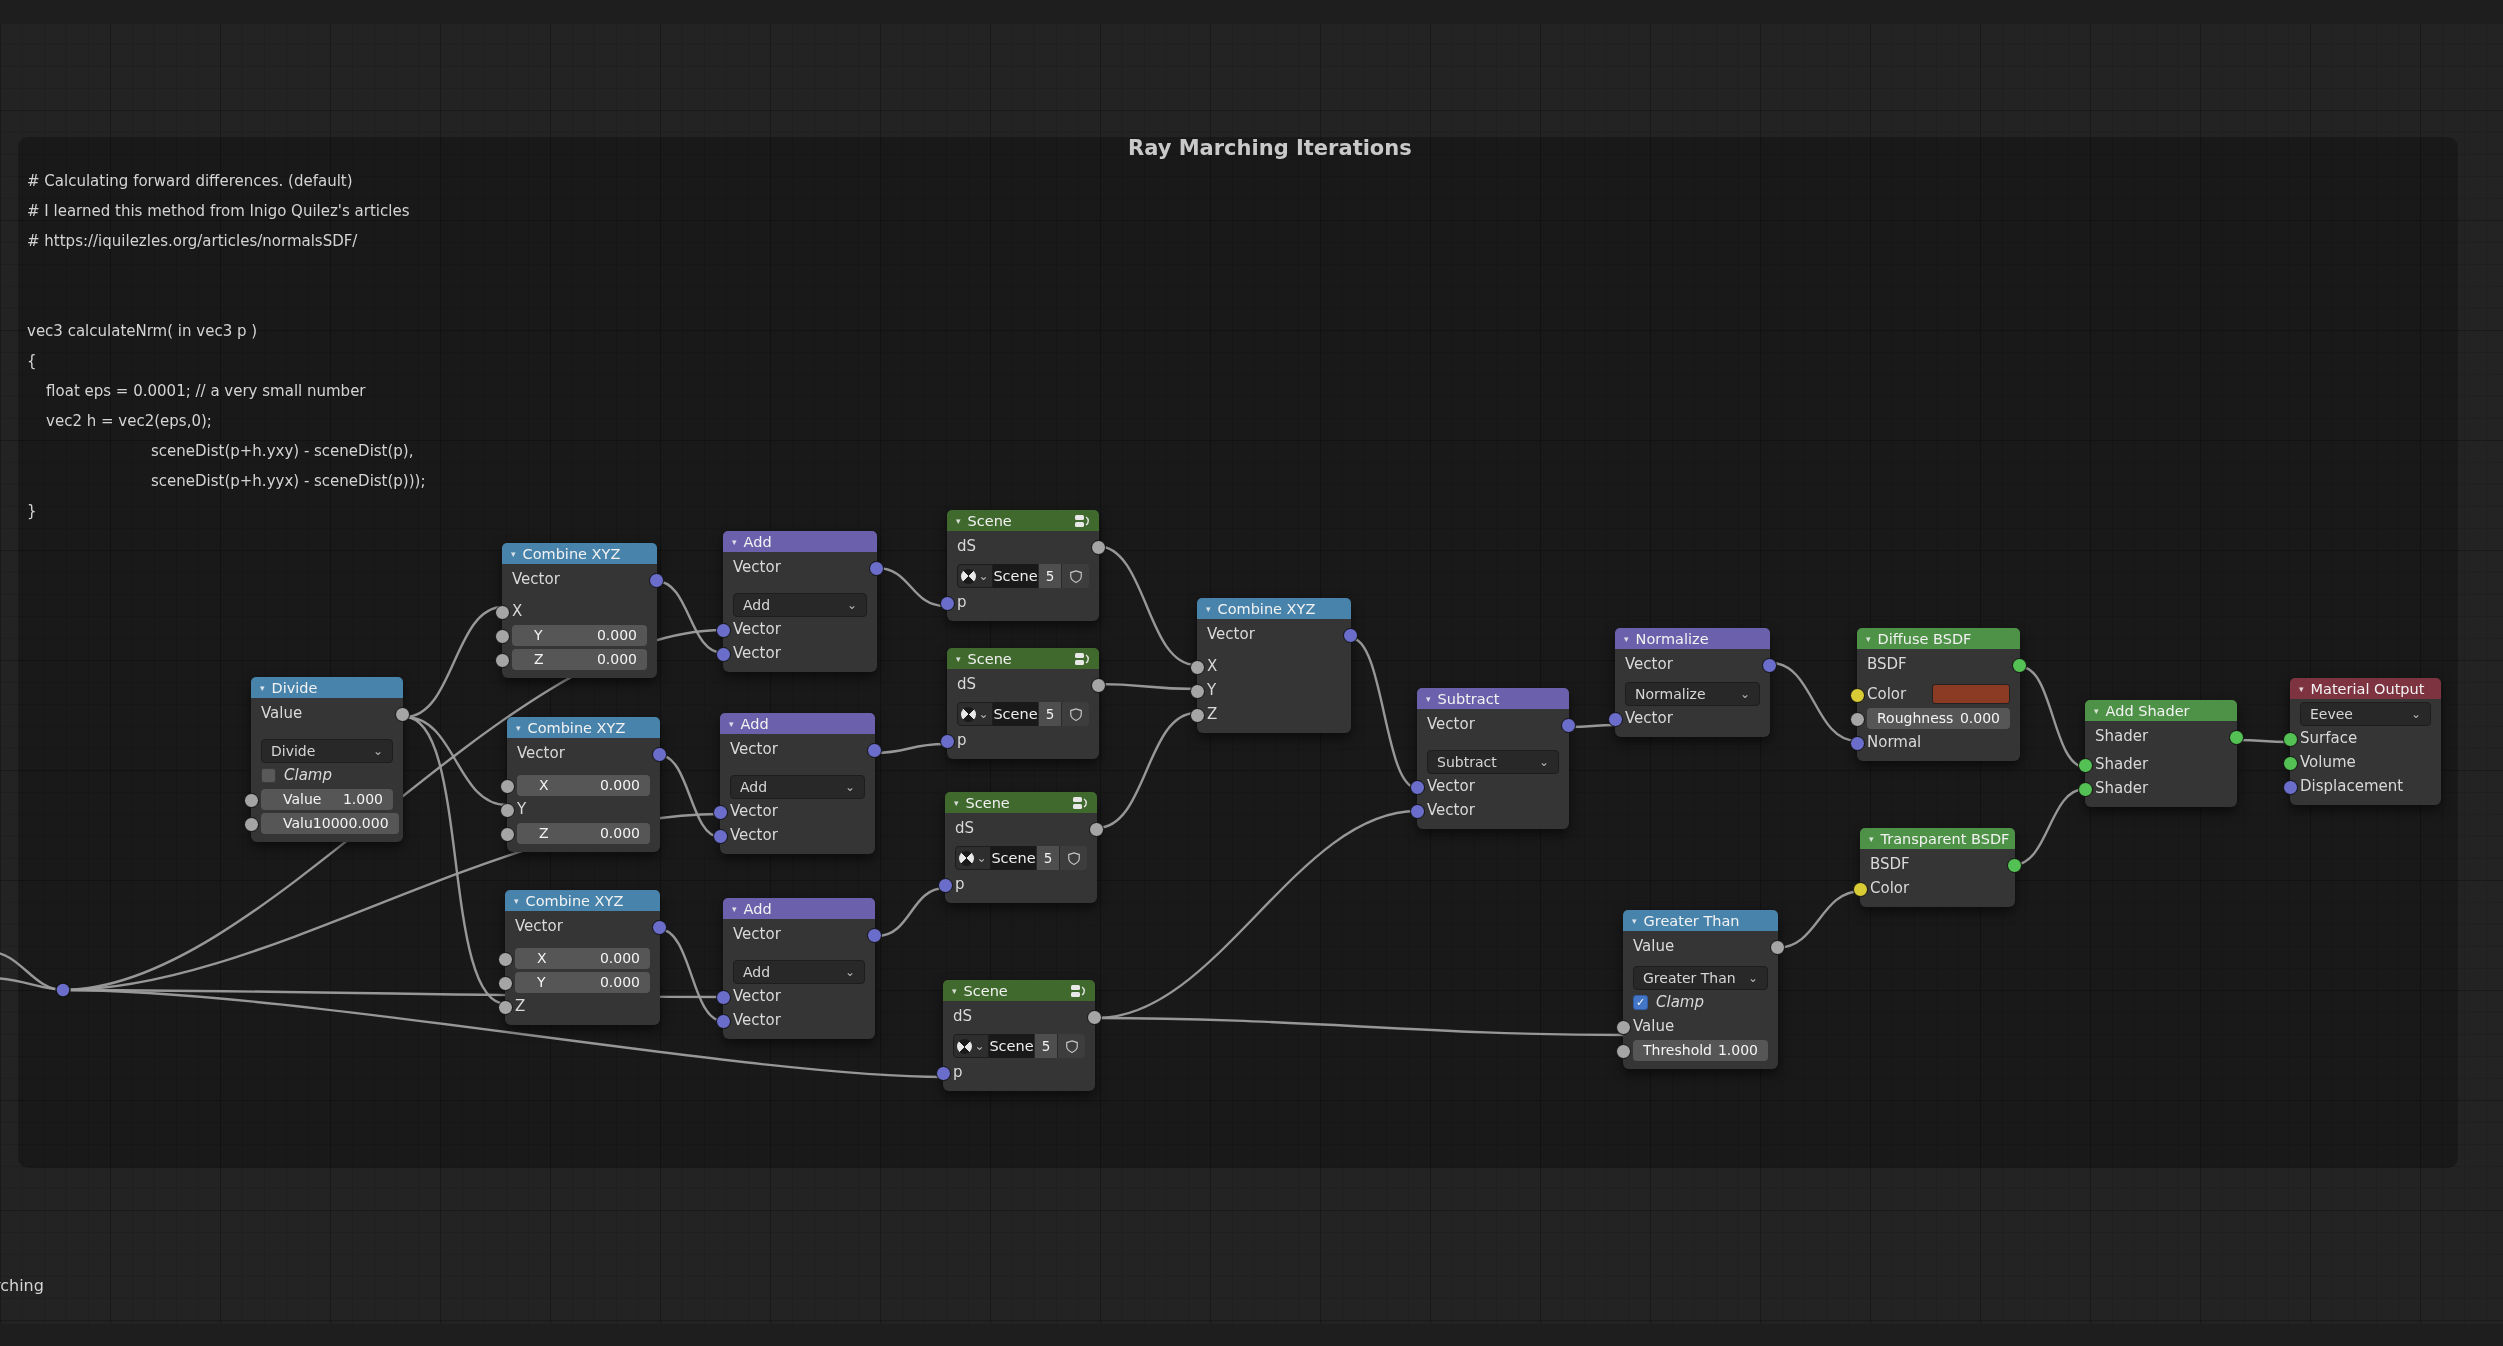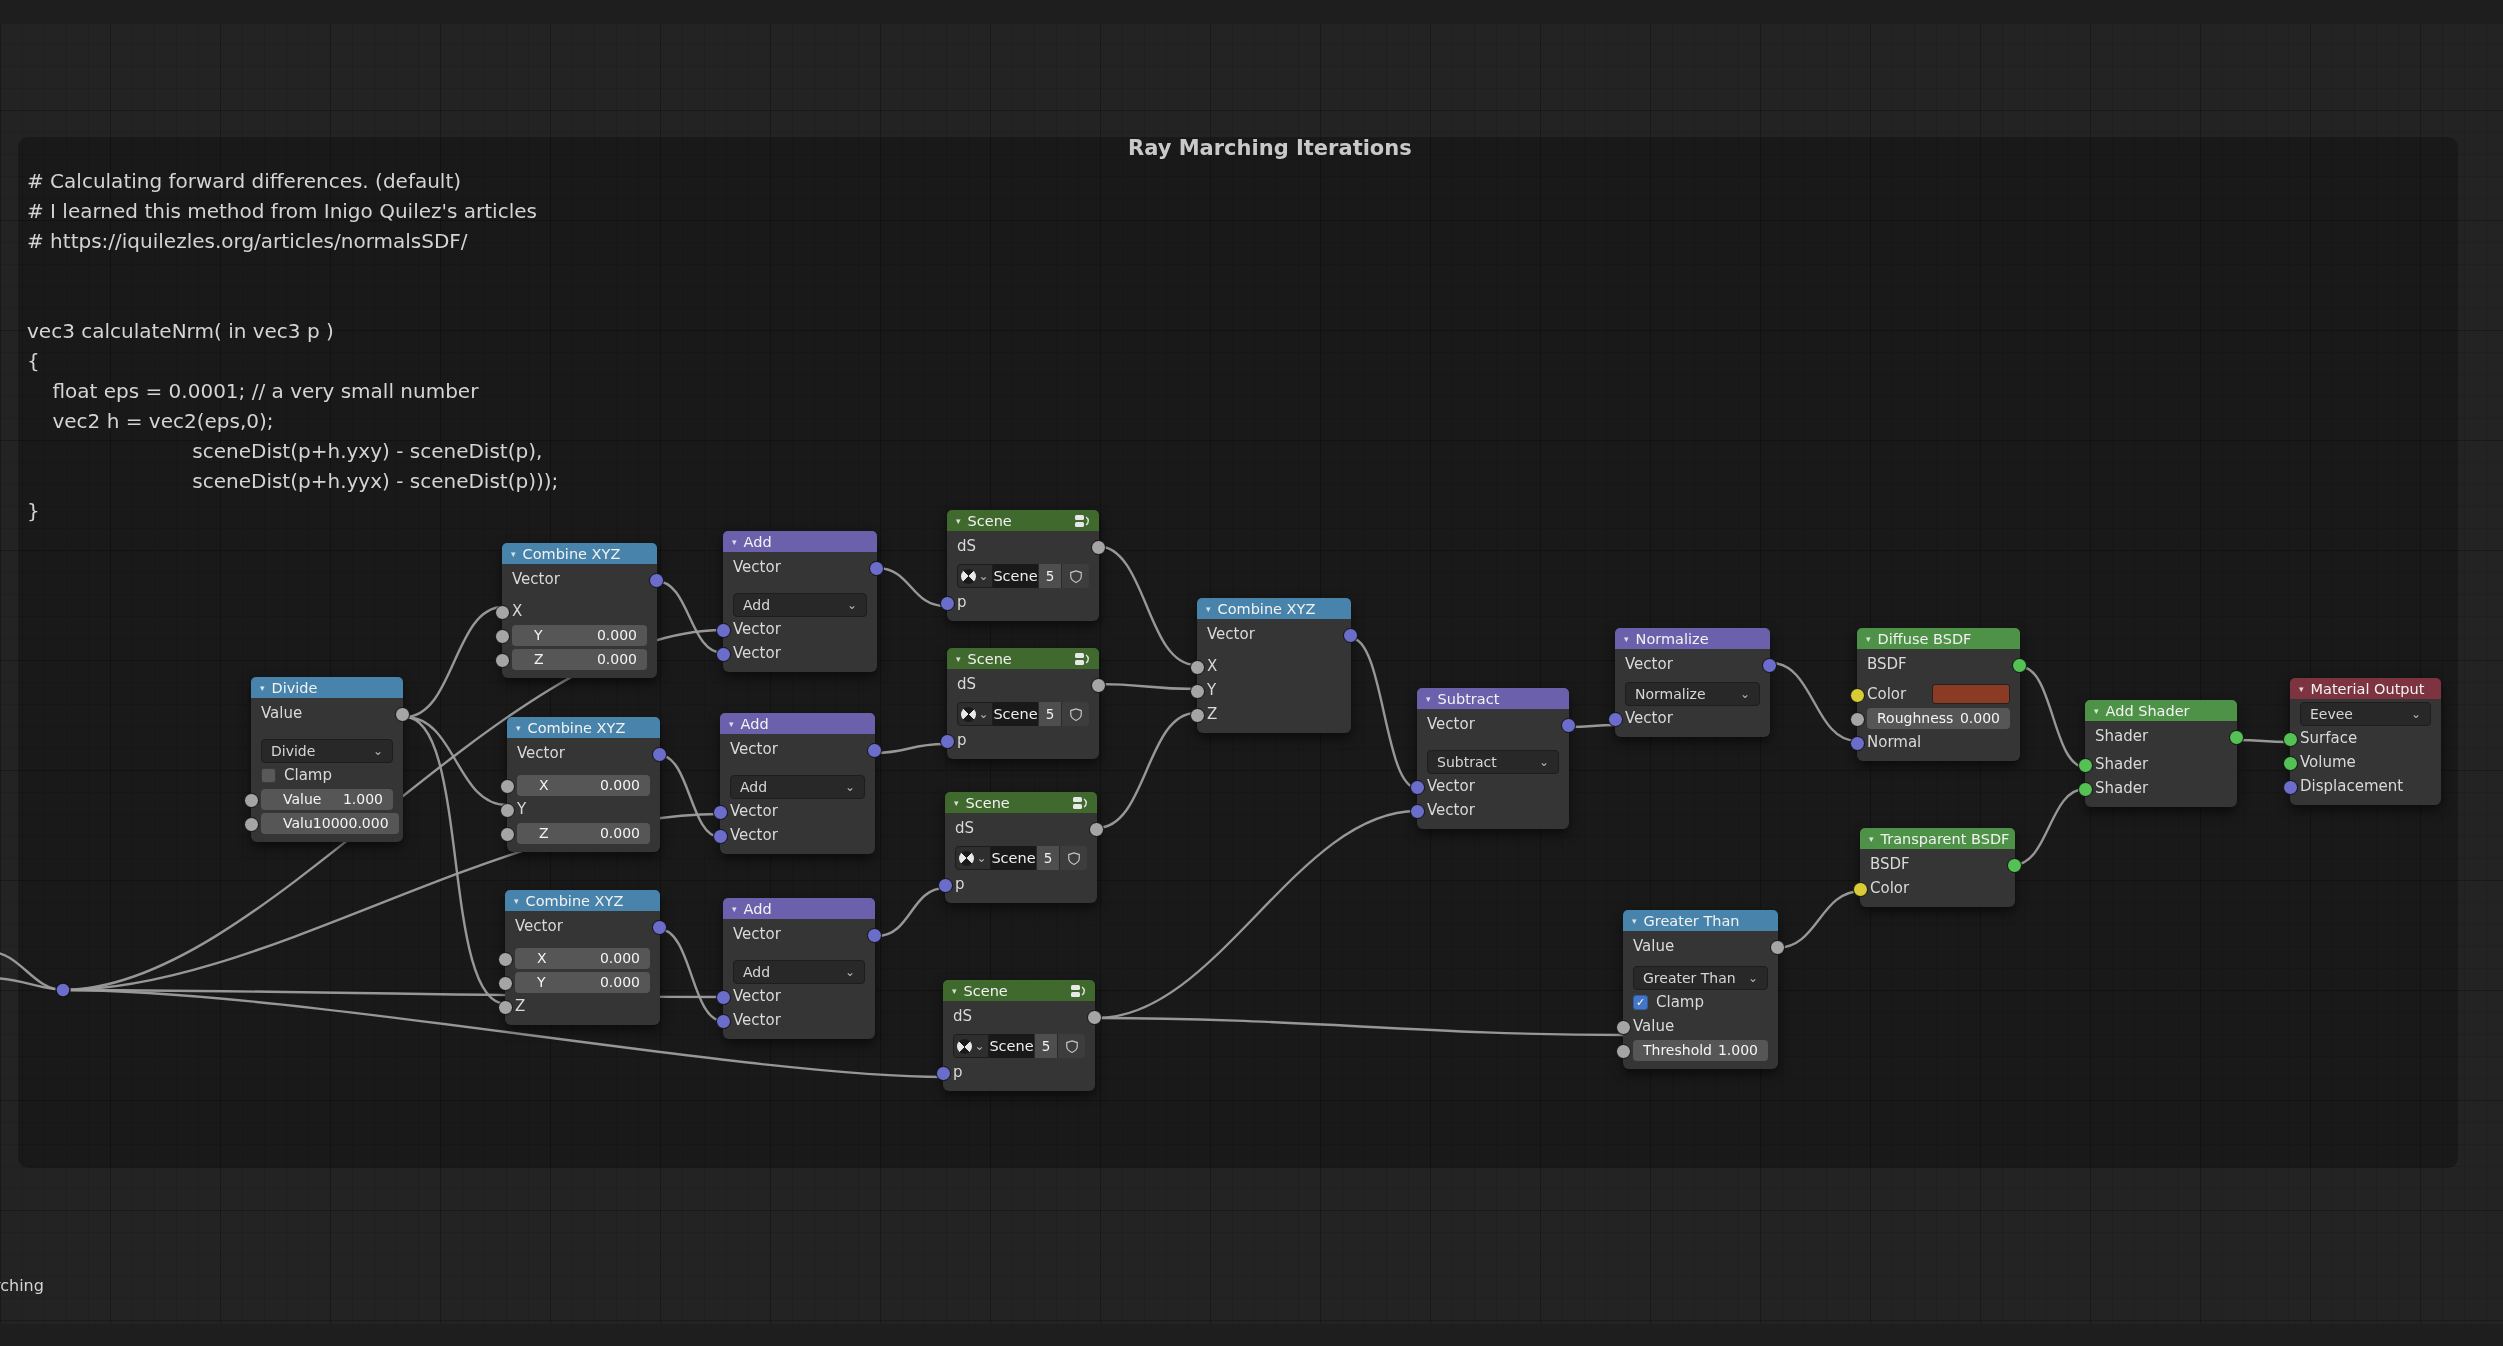--- a/index.html
+++ b/index.html
@@ -9,21 +9,21 @@
     background-image:
       repeating-linear-gradient(to right, rgba(0,0,0,.18) 0 1px, transparent 1px 110px),
       repeating-linear-gradient(to bottom, rgba(0,0,0,.18) 0 1px, transparent 1px 110px),
       repeating-linear-gradient(to right, rgba(0,0,0,.10) 0 1px, transparent 1px 22px),
       repeating-linear-gradient(to bottom, rgba(0,0,0,.10) 0 1px, transparent 1px 22px);}
   .topstrip{position:absolute;left:0;top:0;width:100%;height:24px;background:#1e1e1e;z-index:0;}
   .bottomstrip{position:absolute;left:0;top:1324px;width:100%;height:22px;background:#1e1e1e;z-index:0;}
   .frame{position:absolute;left:18px;top:137px;width:2440px;height:1031px;
          background:rgba(0,0,0,.27);border-radius:10px;z-index:0;}
   .frame-title{position:absolute;left:1128px;top:136px;font-size:21px;color:#c9c9c9;z-index:1;font-weight:bold;}
-  .codeblock{position:absolute;left:27px;top:166px;z-index:1;color:#d4d4d4;font-size:20px;}
+  .codeblock{position:absolute;left:27px;top:166px;z-index:1;color:#d4d4d4;font-size:15px;}
   .codeline{height:30px;line-height:30px;white-space:pre;}
   .partial-label{position:absolute;left:-6px;top:1276px;font-size:16px;color:#d5d5d5;z-index:1;}
 
   svg.links{position:absolute;left:0;top:0;z-index:1;pointer-events:none;}
   svg.links path{fill:none;stroke:#9e9e9e;stroke-width:2.4px;opacity:.95;}
 
   .node{position:absolute;background:#353535;border-radius:6px;z-index:2;
         box-shadow:0 5px 12px rgba(0,0,0,.55);font-size:15px;color:#d9d9d9;}
   .nhead{height:21px;display:flex;align-items:center;gap:7px;padding:0 9px;
          border-radius:5px 5px 0 0;color:#f2f2f2;font-size:14.5px;white-space:nowrap;}
@@ -37,21 +37,21 @@
   .sock{position:absolute;width:13px;height:13px;border-radius:50%;border:1px solid #101010;top:5.5px;}
   .sock.l{left:-7px;} .sock.r{right:-7px;}
   .s-gray{background:#a5a5a5;} .s-vec{background:#6a6dc9;} .s-shader{background:#54c154;} .s-col{background:#d9cb35;}
   .dropdown{flex:1;height:22px;background:#282828;border:1px solid #1d1d1d;border-radius:4px;
             display:flex;align-items:center;justify-content:space-between;padding:0 9px;
             color:#d6d6d6;font-size:14px;}
   .chev{font-size:12px;color:#b5b5b5;line-height:10px;}
   .nfield{flex:1;height:21px;background:#565656;border-radius:4px;display:flex;align-items:center;
           justify-content:space-between;padding:0 10px;font-size:14px;color:#f4f4f4;}
   .nfield .fl{padding-left:12px;}
-  .checkrow{gap:8px;}
+  .checkrow{gap:8px;font-style:italic;}
   .cbox{width:15px;height:15px;border-radius:3px;background:#595959;border:1px solid #3a3a3a;box-sizing:border-box;}
   .cbox.checked{background:#4376c7;border-color:#2f5da6;display:flex;align-items:center;justify-content:center;}
   .cbox.checked::after{content:"✓";color:#fff;font-size:11px;}
   .dbrow{position:relative;height:28px;display:flex;align-items:center;padding:0 10px;}
   .browse{width:36px;height:24px;background:#2e2e2e;border:1px solid #1d1d1d;border-radius:4px 0 0 4px;
           display:flex;align-items:center;justify-content:center;gap:2px;box-sizing:border-box;}
   .sphere{width:15px;height:15px;border-radius:50%;
           background:conic-gradient(#e8e8e8 0 25%, #1a1a1a 25% 50%, #e8e8e8 50% 75%, #1a1a1a 75%);
           transform:rotate(45deg);}
   .dbname{flex:1;height:24px;background:#191919;display:flex;align-items:center;justify-content:center;

